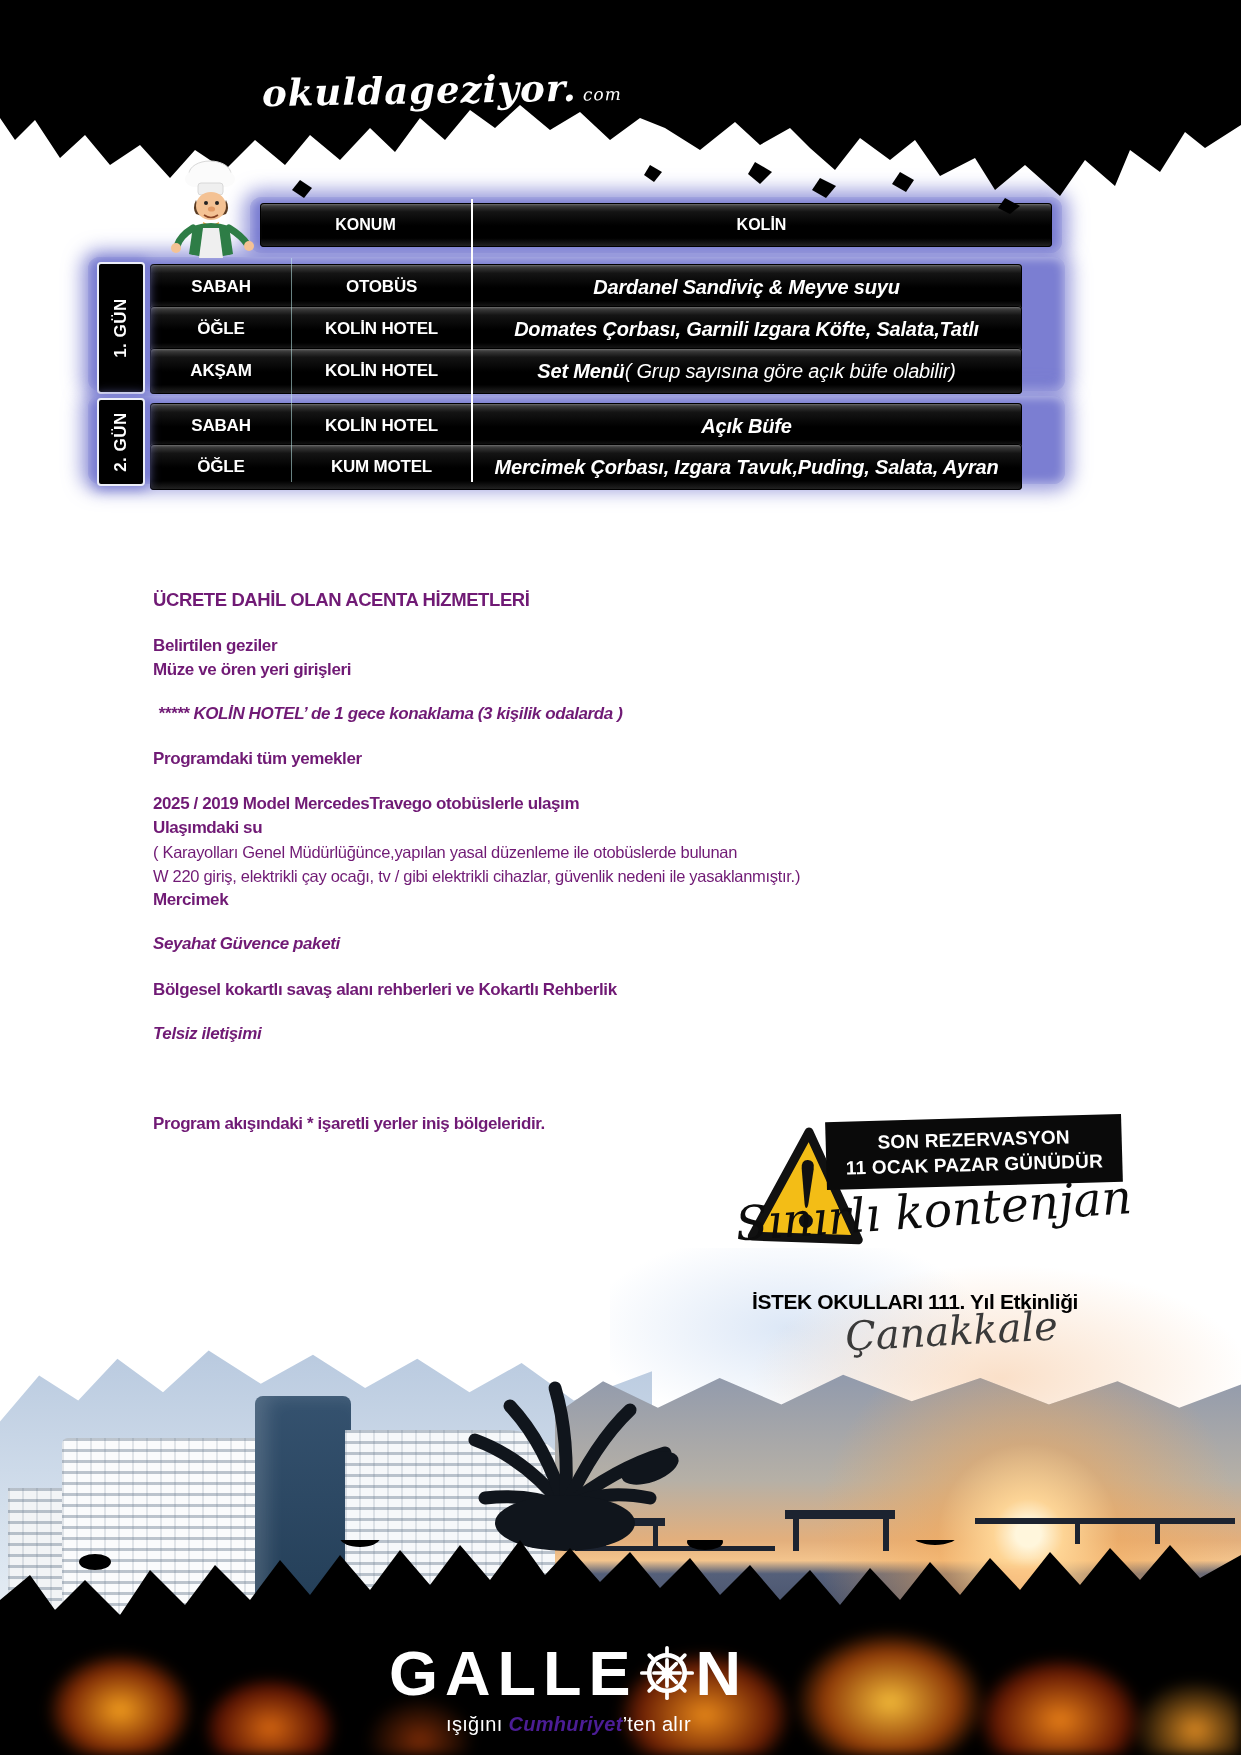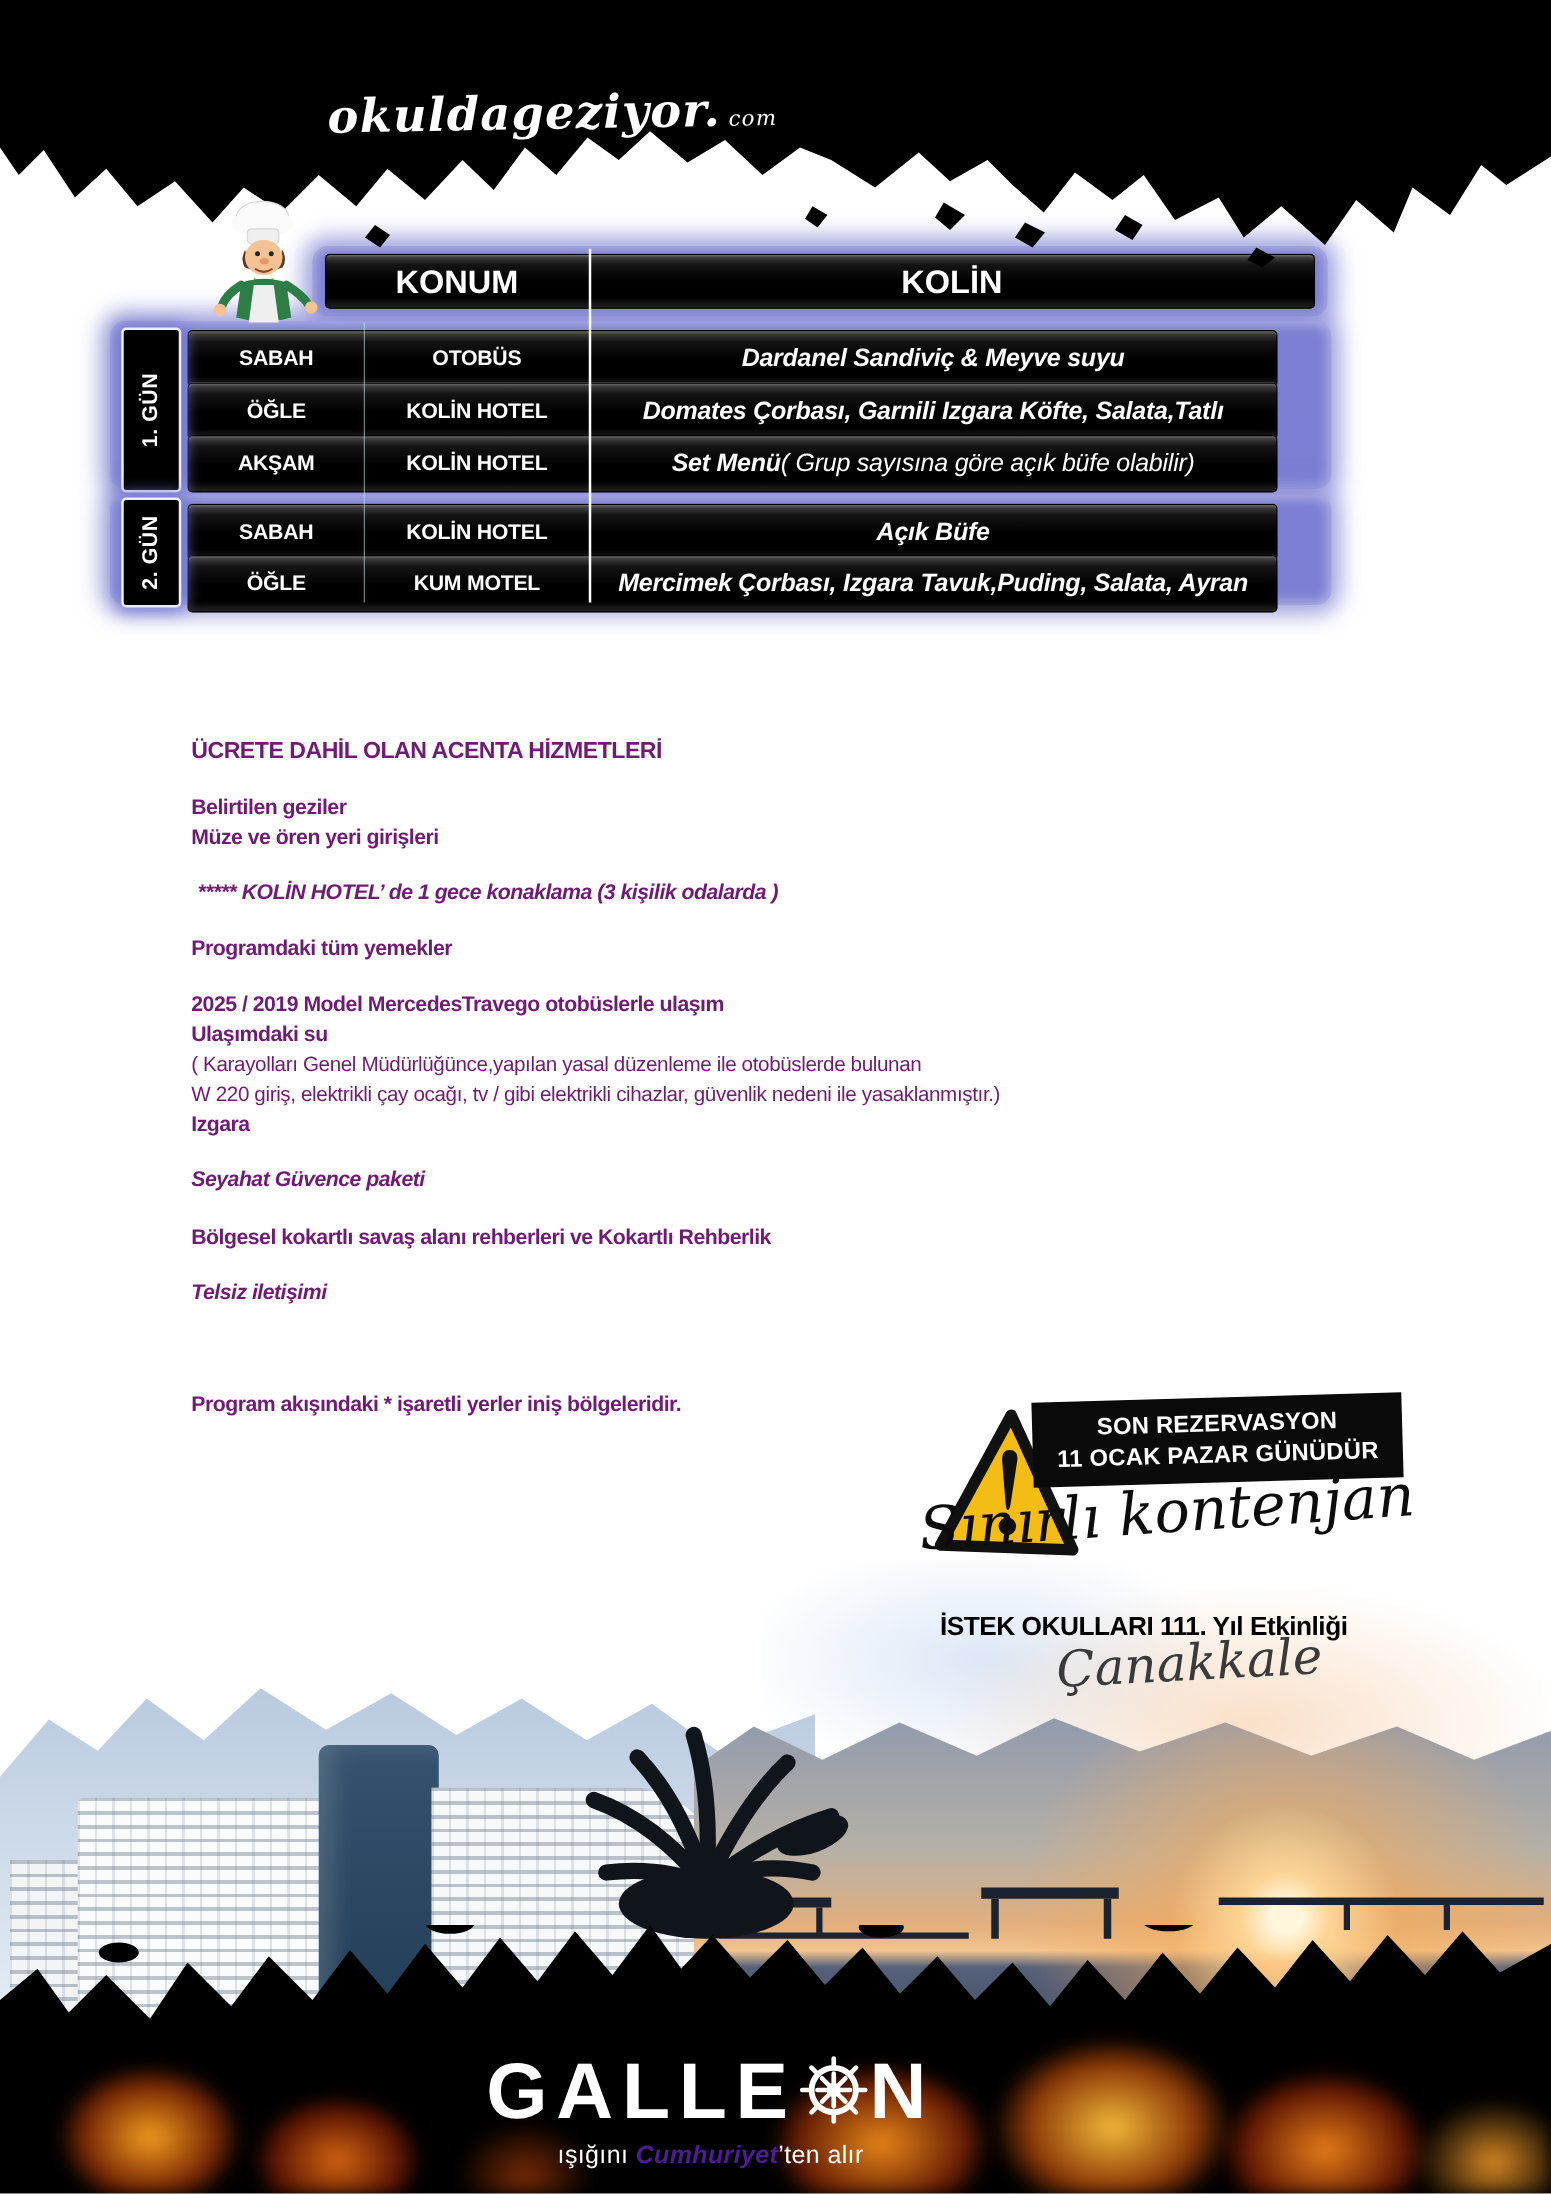--- a/index.html
+++ b/index.html
@@ -18,21 +18,21 @@
           box-shadow:0 0 18px 7px rgba(123,126,210,.75), inset 0 0 10px 2px rgba(255,255,255,.45);}
   .bar{position:absolute;left:150px;width:872px;height:46px;border-radius:4px;
        background:linear-gradient(180deg,#4e4e4e 0%,#141414 20%,#000 52%,#000 80%,#262626 100%);
        box-shadow:inset 0 0 0 1px #000, inset 0 2px 2px rgba(255,255,255,.22);
        display:flex;align-items:center;color:#fff;font-weight:bold;}
   .cell{display:flex;align-items:center;justify-content:center;height:100%;}
   .c-time{width:142px;font-size:17px;letter-spacing:-.2px;}
   .c-place{width:179px;font-size:17px;letter-spacing:-.2px;}
   .c-menu{width:551px;font-size:20px;letter-spacing:-.2px;font-style:italic;}
   .c-menu .lite{font-weight:normal;}
-  .hbar{left:260px;width:792px;height:44px;top:203px;font-size:26px;}
+  .hbar{left:260px;width:792px;height:44px;top:203px;font-size:16px;}
   .h-konum{width:211px;}
   .h-icerik{width:581px;}
   .vline{position:absolute;background:#fff;width:2px;z-index:5;}
   .vline2{position:absolute;background:rgba(190,235,235,.55);width:1px;z-index:5;}
   .gbox{position:absolute;left:97px;width:44px;background:#000;border:2px solid #eceef8;
         border-radius:4px;box-shadow:0 0 12px 3px rgba(123,126,210,.9);
         display:flex;align-items:center;justify-content:center;z-index:4;}
   .gbox span{transform:rotate(-90deg);white-space:nowrap;color:#fff;font-weight:bold;
              font-size:17px;letter-spacing:.5px;}
 
@@ -182,21 +182,21 @@
   <div class="services">
     <div class="title">ÜCRETE DAHİL OLAN ACENTA HİZMETLERİ</div>
     <div class="g22">Belirtilen geziler</div>
     <div>Müze ve ören yeri girişleri</div>
     <div class="g20" style="padding-left:5px">***** KOLİN HOTEL’ de 1 gece konaklama (3 kişilik odalarda )</div>
     <div class="g21">Programdaki tüm yemekler</div>
     <div class="g21">2025 / 2019 Model MercedesTravego otobüslerle ulaşım</div>
     <div>Ulaşımdaki su</div>
     <div class="rg">( Karayolları Genel Müdürlüğünce,yapılan yasal düzenleme ile otobüslerde bulunan</div>
     <div class="rg">W 220 giriş, elektrikli çay ocağı, tv / gibi elektrikli cihazlar, güvenlik nedeni ile yasaklanmıştır.)</div>
-    <div>Izgara</div>
+    <div>Mercimek</div>
     <div class="g20">Seyahat Güvence paketi</div>
     <div class="g22">Bölgesel kokartlı savaş alanı rehberleri ve  Kokartlı Rehberlik</div>
     <div class="g20">Telsiz iletişimi</div>
     <div class="g66">Program akışındaki * işaretli yerler iniş bölgeleridir.</div>
   </div>
 
   <div class="wash"></div>
 
   <svg class="warn" width="118" height="126" viewBox="0 0 118 126">
     <path d="M59,6 L112,112 H6 Z" fill="#F3BD16" stroke="#111" stroke-width="9" stroke-linejoin="round"></path>

